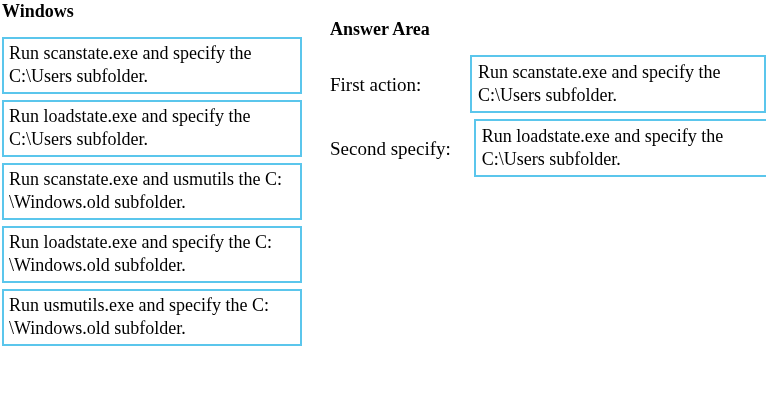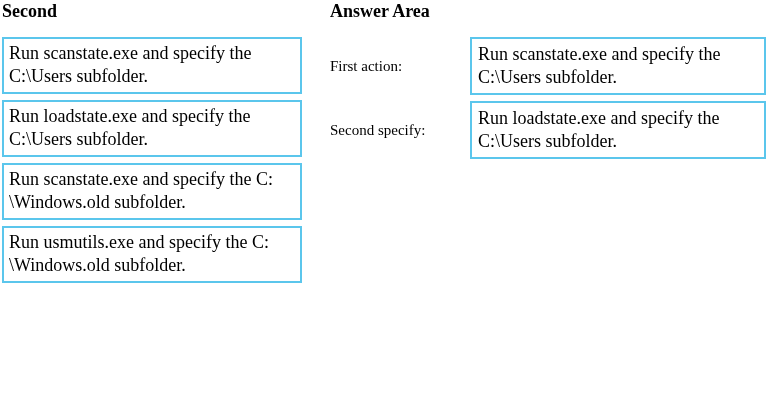--- a/index.html
+++ b/index.html
@@ -18,21 +18,21 @@
   }
   .col-actions {
     position: absolute;
     left: 2px;
     top: 0;
     width: 302px;
   }
   .col-answer {
     position: absolute;
     left: 330px;
-    top: 0;
+    top: 18px;
     width: 436px;
   }
   .section-heading {
     font-size: 18px;
     font-weight: bold;
     line-height: 21px;
     margin: 1px 0 15px 0;
   }
   .action-box {
     box-sizing: border-box;
@@ -45,21 +45,21 @@
     line-height: 23px;
     margin-bottom: 6px;
     cursor: move;
   }
   .answer-row {
     display: flex;
     align-items: center;
     margin-bottom: 6px;
   }
   .answer-label {
-    font-size: 15px;
+    font-size: 19px;
     line-height: 23px;
     white-space: nowrap;
     margin-right: 23px;
   }
   .answer-box {
     box-sizing: border-box;
     width: 296px;
     min-height: 58px;
     border: 2px solid #5bc6ec;
     background: #ffffff;
@@ -70,25 +70,26 @@
     margin-left: auto;
     cursor: move;
   }
 </style>
 </head>
 <body>
 
 <div class="screen">
 
   <div class="col-actions">
-    <div class="section-heading">Second</div>
+    <div class="section-heading">Windows</div>
 
     <div class="action-box">Run scanstate.exe and specify the C:\Users subfolder.</div>
     <div class="action-box">Run loadstate.exe and specify the C:\Users subfolder.</div>
-    <div class="action-box">Run scanstate.exe and specify the C: \Windows.old subfolder.</div>
+    <div class="action-box">Run scanstate.exe and usmutils the C: \Windows.old subfolder.</div>
+    <div class="action-box">Run loadstate.exe and specify the C: \Windows.old subfolder.</div>
     <div class="action-box">Run usmutils.exe and specify the C: \Windows.old subfolder.</div>
   </div>
 
   <div class="col-answer">
     <div class="section-heading">Answer Area</div>
 
     <div class="answer-row">
       <span class="answer-label">First action:</span>
       <div class="answer-box">Run scanstate.exe and specify the C:\Users subfolder.</div>
     </div>

